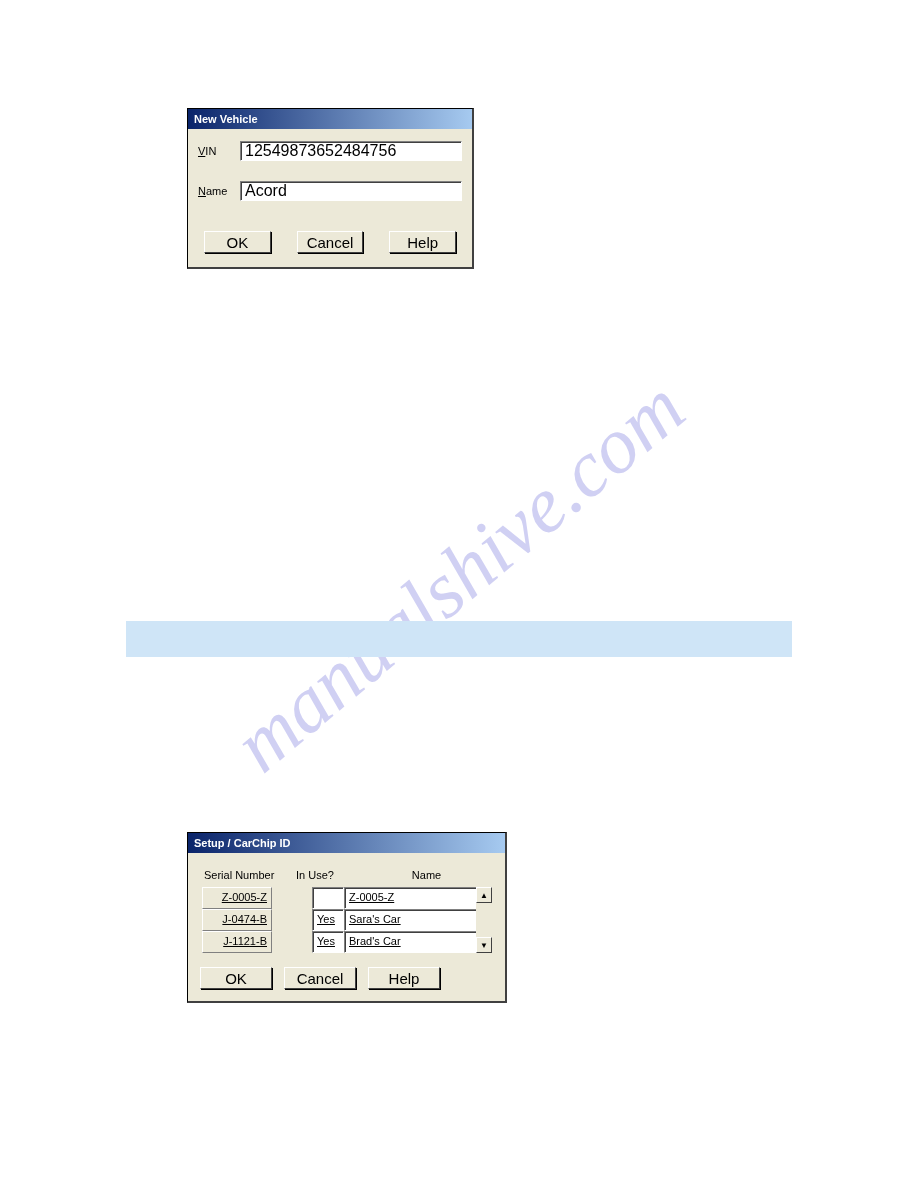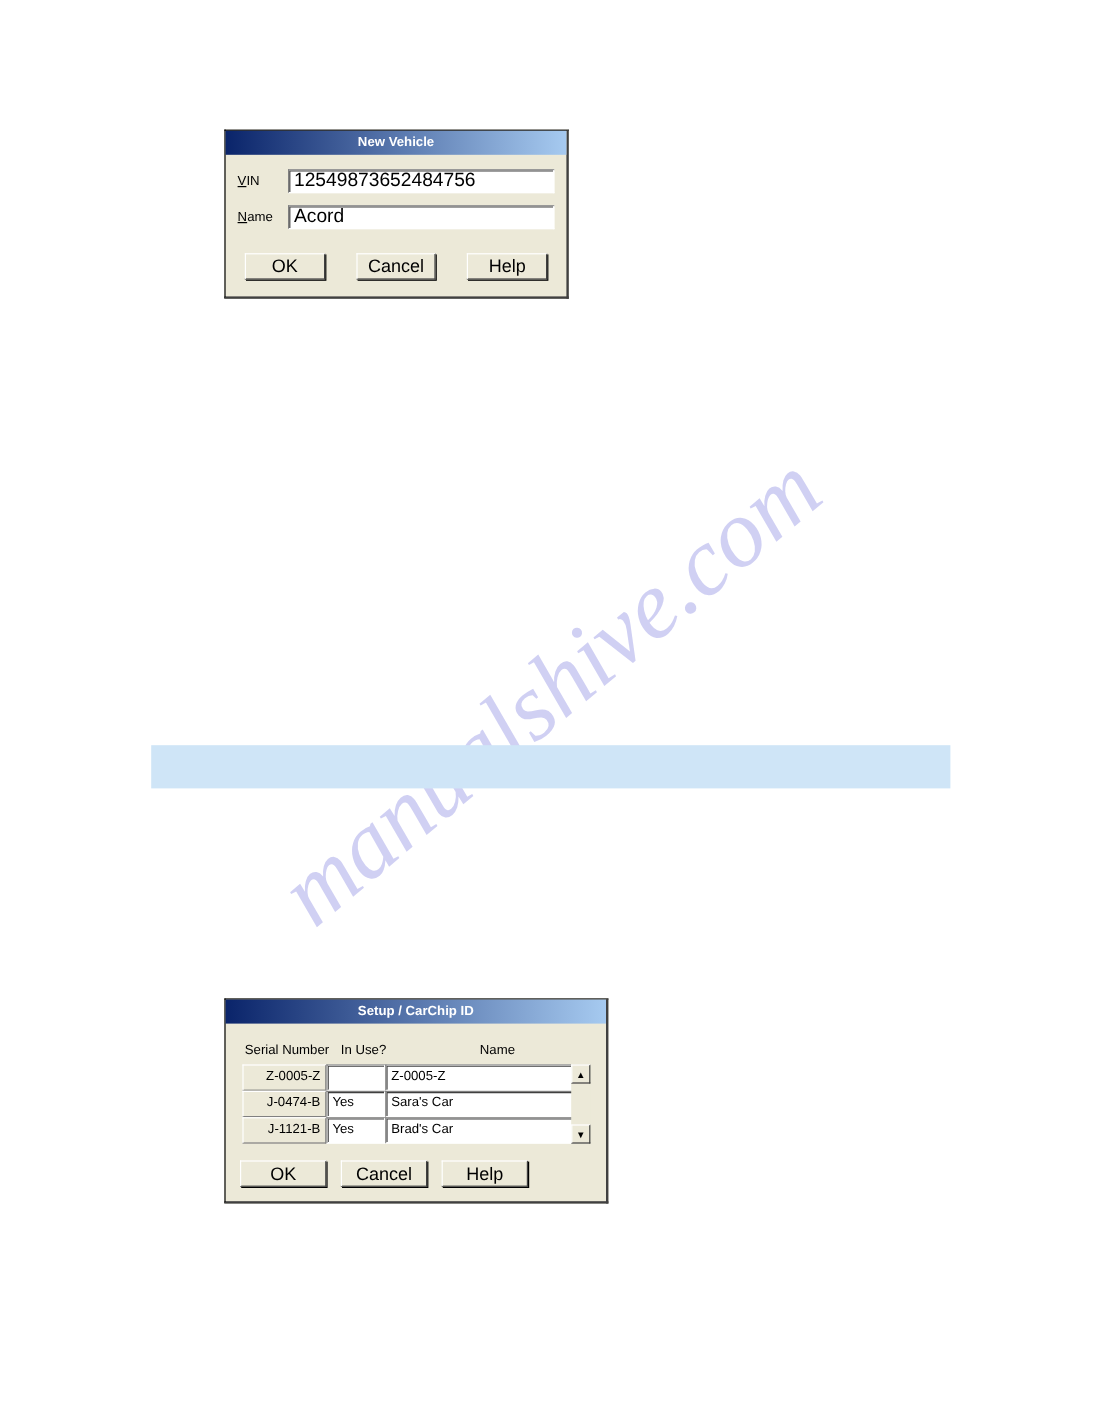--- a/index.html
+++ b/index.html
@@ -34,29 +34,28 @@
     }
     .titlebar {
       background: linear-gradient(to right, #0a246a, #a6caf0);
       color: #ffffff;
       font-weight: bold;
       font-size: 11px;
       padding: 3px 6px;
       height: 20px;
       display: flex;
       align-items: center;
-      justify-content: center;
     }
     .dialog-body {
       padding: 12px 10px 10px 10px;
     }
     .form-row {
       display: flex;
       align-items: center;
-      margin-bottom: 10px;
+      margin-bottom: 20px;
     }
     .form-label {
       width: 42px;
       font-size: 11px;
       color: #000000;
     }
     .form-label .u { text-decoration: underline; }
     .text-input {
       flex: 1;
       height: 20px;
@@ -107,31 +106,33 @@
     
     .dlg1 { left: 187px; top: 108px; width: 287px; }
 
     
     .dlg2 { left: 187px; top: 832px; width: 320px; }
     .table-header {
       display: flex;
       font-size: 11px;
       color: #000000;
       padding: 4px 6px 6px 6px;
+      gap: 12px;
     }
     .th-serial { width: 80px; }
     .th-inuse { width: 56px; }
     .th-name { flex: 1; text-align: center; }
     .grid {
       position: relative;
       margin: 0 4px 6px 4px;
     }
     .grid-row {
       display: flex;
       height: 22px;
+      text-decoration: underline;
     }
     .cell {
       background: #ffffff;
       border-top: 1px solid #808080;
       border-left: 1px solid #808080;
       border-right: 1px solid #ffffff;
       border-bottom: 1px solid #ffffff;
       box-shadow: inset 1px 1px 0 #404040;
       font-size: 11px;
       padding: 3px 4px;
@@ -140,21 +141,21 @@
     .cell-serial {
       width: 70px;
       background: #ece9d8;
       text-align: right;
       border-top: 1px solid #ffffff;
       border-left: 1px solid #ffffff;
       border-right: 1px solid #808080;
       border-bottom: 1px solid #808080;
       box-shadow: none;
     }
-    .cell-inuse { width: 49px; }
+    .cell-inuse { width: 32px; margin-left: 40px; }
     .cell-name { flex: 1; }
     .scroll-col {
       position: absolute;
       right: -1px;
       top: 0;
       width: 16px;
       height: 100%;
       background: #ece9d8;
       display: flex;
       flex-direction: column;

